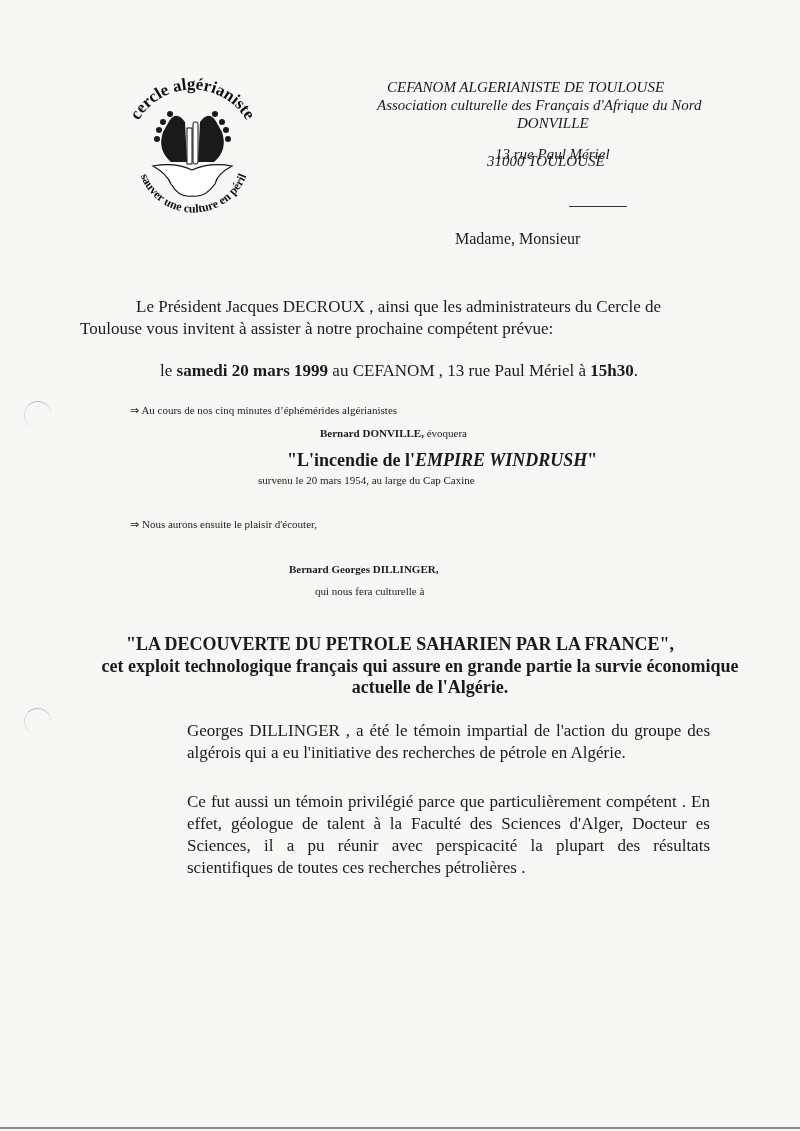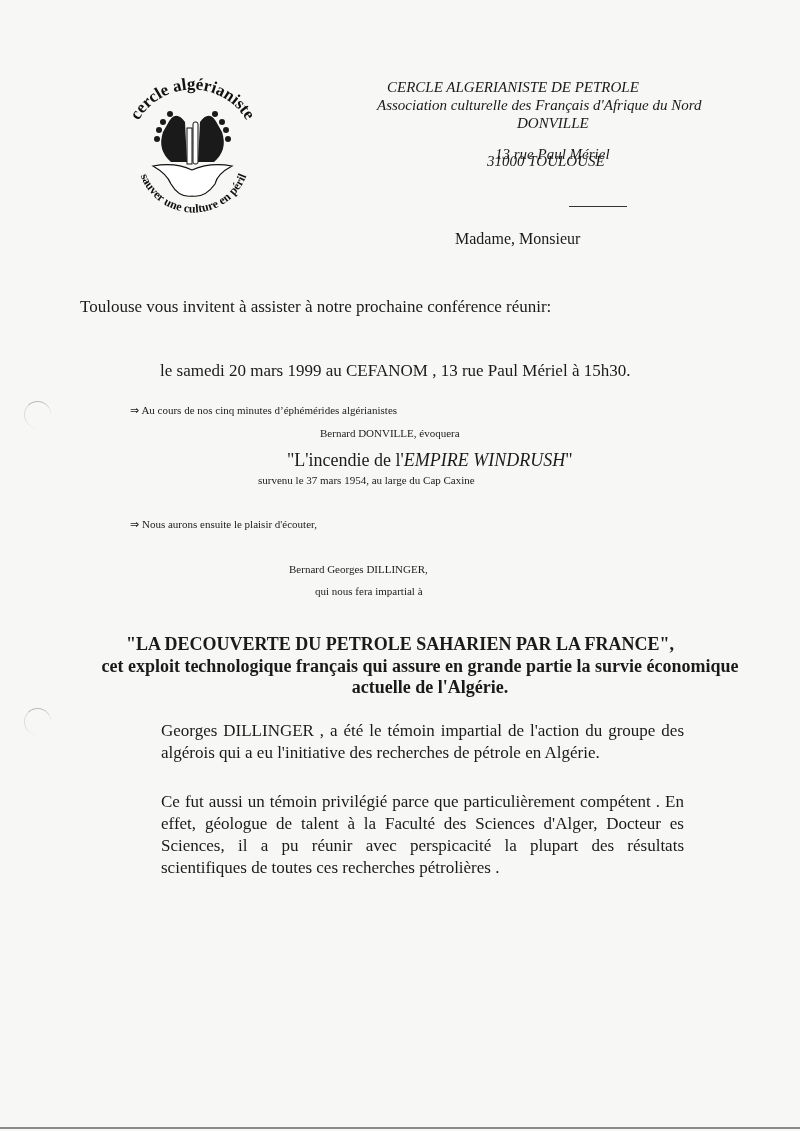--- a/index.html
+++ b/index.html
@@ -14,24 +14,24 @@
   .hdr { right: 0; top: 78px; width: 480px; font-style: italic; font-size: 15px; line-height: 18.5px; }
   .hdr div { position: absolute; white-space: nowrap; }
   .sep { left: 569px; top: 206px; width: 58px; height: 1px; background: #333; }
   .salutation { left: 455px; top: 230px; font-size: 16px; }
   .p1 { left: 80px; top: 296px; width: 640px; font-size: 17px; line-height: 22px; }
   .p1 .indent { padding-left: 56px; }
   .dateline { left: 160px; top: 361px; font-size: 17px; white-space: nowrap; }
   .arrow-line { font-size: 11px; white-space: nowrap; }
   .center { text-align: center; position: absolute; font-size: 11px; white-space: nowrap; }
   .big { font-size: 18px; font-weight: bold; line-height: 21px; }
-  .body-p { left: 161px; width: 523px; font-size: 17px; line-height: 22px; text-align: justify; }
+  .body-p { left: 187px; width: 523px; font-size: 17px; line-height: 22px; text-align: justify; }
   .hole { width: 26px; height: 26px; border-radius: 50%; border-top: 1px solid #bbb; border-left: 1px solid #ddd; }
   .bottom-line { left: 0; top: 1127px; width: 800px; height: 2px; background: #8a8a8a; }
-  b { font-weight: normal; }
+  b { font-weight: bold; }
 </style>
 </head>
 <body>
 
 <div class="abs logo">
   <svg width="175" height="160" viewBox="0 0 175 160">
     <defs>
       <path id="arcTop" d="M 25 82 A 62 62 0 0 1 150 82"></path>
       <path id="arcBot" d="M 32 86 A 56 56 0 0 0 145 86"></path>
     </defs>
@@ -55,59 +55,60 @@
     <circle cx="110" cy="44" r="3" fill="#1a1a1a"></circle>
 
     <rect x="82" y="58" width="5" height="36" fill="#fff" stroke="#111" stroke-width="1"></rect>
     <rect x="88" y="52" width="5" height="42" rx="2" fill="#fff" stroke="#111" stroke-width="1"></rect>
 
     <path d="M48 96 Q 70 92 87 100 Q 105 92 127 96 Q 112 104 110 114 Q 100 128 87 126 Q 74 128 66 114 Q 62 104 48 96 Z" fill="#fff" stroke="#111" stroke-width="1.2"></path>
   </svg>
 </div>
 
 <div class="abs hdr">
-  <div style="left:67px; top:0;">CERCLE ALGERIANISTE DE PETROLE</div>
+  <div style="left:67px; top:0;">CEFANOM ALGERIANISTE DE TOULOUSE</div>
   <div style="left:13px; top:18px;margin-left:44px;">Association culturelle des Français d'Afrique du Nord</div>
   <div style="left:197px; top:36px;">DONVILLE</div>
   <div style="left:175px; top:56px;margin-top:11px;">13 rue Paul Mériel</div>
   <div style="left:167px; top:74px;">31000 TOULOUSE</div>
 </div>
 
 <div class="abs sep"></div>
 
 <div class="abs salutation">Madame, Monsieur</div>
 
 <div class="abs p1">
-  <div>Toulouse vous invitent à assister à notre prochaine conférence réunir:</div>
+  <div class="indent">Le Président Jacques DECROUX , ainsi que les administrateurs du Cercle de</div>
+  <div>Toulouse vous invitent à assister à notre prochaine compétent prévue:</div>
 </div>
 
 <div class="abs dateline">
   <span>le </span><b>samedi 20 mars 1999</b><span> au CEFANOM , 13 rue Paul Mériel à </span><b>15h30</b><span>.</span>
 </div>
 
 <div class="abs arrow-line" style="left:130px; top:404px;">
   <span>⇒</span>
   <span>Au cours de nos cinq minutes d’éphémérides algérianistes</span>
 </div>
 <div class="center" style="left:320px; top:427px;">
   <b>Bernard DONVILLE,</b><span> évoquera</span>
 </div>
 <div class="center" style="left:287px; top:450px; font-size:18px;">
   <b><span>"L'incendie de l'</span><i>EMPIRE WINDRUSH</i><span>"</span></b>
 </div>
-<div class="center" style="left:258px; top:474px;">survenu le 37 mars 1954, au large du Cap Caxine</div>
+<div class="center" style="left:258px; top:474px;">survenu le 20 mars 1954, au large du Cap Caxine</div>
 
 <div class="abs arrow-line" style="left:130px; top:518px;text-align:center;">
   <span>⇒</span>
   <span>Nous aurons ensuite le plaisir d'écouter,</span>
 </div>
 <div class="center" style="left:289px; top:563px;">
   <b>Bernard Georges DILLINGER,</b>
 </div>
-<div class="center" style="left:315px; top:585px;">qui nous  fera impartial à</div>
+<div class="center" style="left:315px; top:585px;">qui nous  fera culturelle à</div>
 
 <div class="abs big" style="left:0; width:800px; text-align:center; top:634px;">"LA DECOUVERTE DU PETROLE SAHARIEN PAR LA FRANCE",</div>
 <div class="abs big" style="left:0; width:840px; text-align:center; top:656px;">cet exploit technologique français qui assure en grande partie la survie économique</div>
 <div class="abs big" style="left:0; width:860px; text-align:center; top:677px;">actuelle de l'Algérie.</div>
 
 <div class="abs body-p" style="top:720px;">Georges DILLINGER , a été le témoin impartial de l'action du groupe des algérois qui a eu l'initiative des recherches de pétrole en Algérie.</div>
 <div class="abs body-p" style="top:791px;">Ce fut aussi un témoin privilégié  parce que particulièrement compétent . En effet, géologue de talent à la Faculté des Sciences d'Alger, Docteur es Sciences, il a pu réunir avec perspicacité la plupart  des résultats  scientifiques  de toutes ces recherches pétrolières .</div>
 
 <div class="abs hole" style="left:24px; top:401px;"></div>
 <div class="abs hole" style="left:24px; top:708px;"></div>

